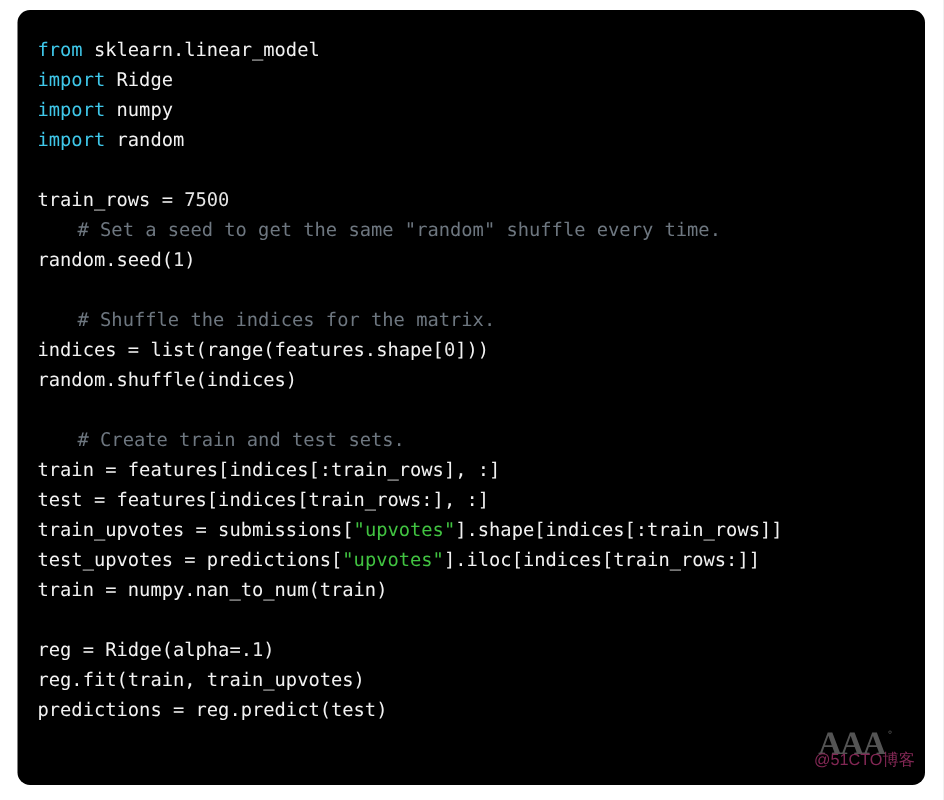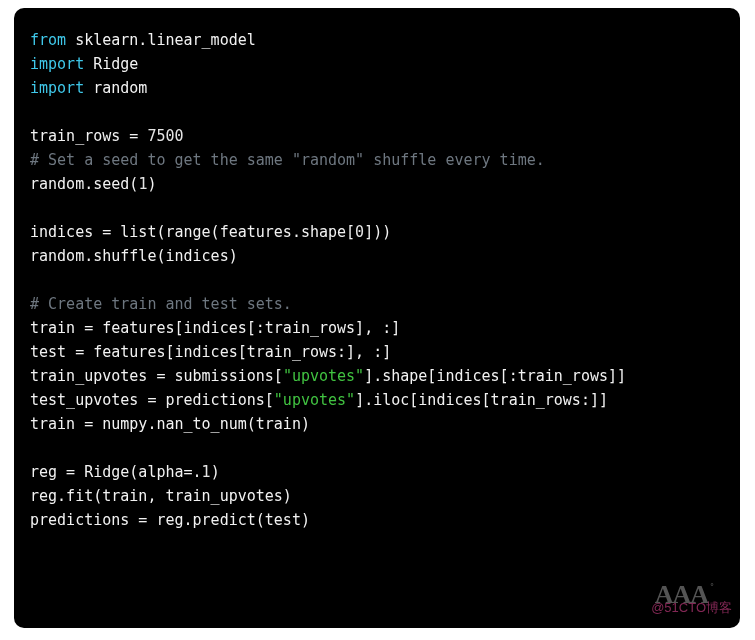--- a/index.html
+++ b/index.html
@@ -47,21 +47,21 @@
     letter-spacing: 0px;
   }
 
   .code-line.blank {
     height: 24px;
   }
 
   .tok-kw       { color: #3fc8ea; }
   .tok-str      { color: #41c341; }
   .tok-num      { color: #e5e5e5; }
-  .tok-com      { color: #6e7780; }
+  .tok-com      { color: #6e7780; margin-left: 32px; }
   .tok-plain    { color: #f2f2f2; }
 
   
   #watermark {
     position: absolute;
     right: 6px;
     bottom: 2px;
     width: 112px;
     height: 44px;
     pointer-events: none;
@@ -99,26 +99,28 @@
   }
 </style>
 </head>
 <body>
 
 <div id="code-card">
   <div id="code-scroll">
 
   <div class="code-line"><span class="tok-kw">from</span><span class="tok-plain"> sklearn.linear_model</span></div>
       <div class="code-line"><span class="tok-kw">import</span><span class="tok-plain"> Ridge</span></div>
+      <div class="code-line"><span class="tok-kw">import</span><span class="tok-plain"> numpy</span></div>
       <div class="code-line"><span class="tok-kw">import</span><span class="tok-plain"> random</span></div>
       <div class="code-line blank">&nbsp;</div>
       <div class="code-line"><span class="tok-plain">train_rows = </span><span class="tok-num">7500</span></div>
       <div class="code-line"><span class="tok-com"># Set a seed to get the same "random" shuffle every time.</span></div>
       <div class="code-line"><span class="tok-plain">random.seed(</span><span class="tok-num">1</span><span class="tok-plain">)</span></div>
       <div class="code-line blank">&nbsp;</div>
+      <div class="code-line"><span class="tok-com"># Shuffle the indices for the matrix.</span></div>
       <div class="code-line"><span class="tok-plain">indices = list(range(features.shape[</span><span class="tok-num">0</span><span class="tok-plain">]))</span></div>
       <div class="code-line"><span class="tok-plain">random.shuffle(indices)</span></div>
       <div class="code-line blank">&nbsp;</div>
       <div class="code-line"><span class="tok-com"># Create train and test sets.</span></div>
       <div class="code-line"><span class="tok-plain">train = features[indices[:train_rows], :]</span></div>
       <div class="code-line"><span class="tok-plain">test = features[indices[train_rows:], :]</span></div>
       <div class="code-line"><span class="tok-plain">train_upvotes = submissions[</span><span class="tok-str">"upvotes"</span><span class="tok-plain">].shape[indices[:train_rows]]</span></div>
       <div class="code-line"><span class="tok-plain">test_upvotes = predictions[</span><span class="tok-str">"upvotes"</span><span class="tok-plain">].iloc[indices[train_rows:]]</span></div>
       <div class="code-line"><span class="tok-plain">train = numpy.nan_to_num(train)</span></div>
       <div class="code-line blank">&nbsp;</div>

